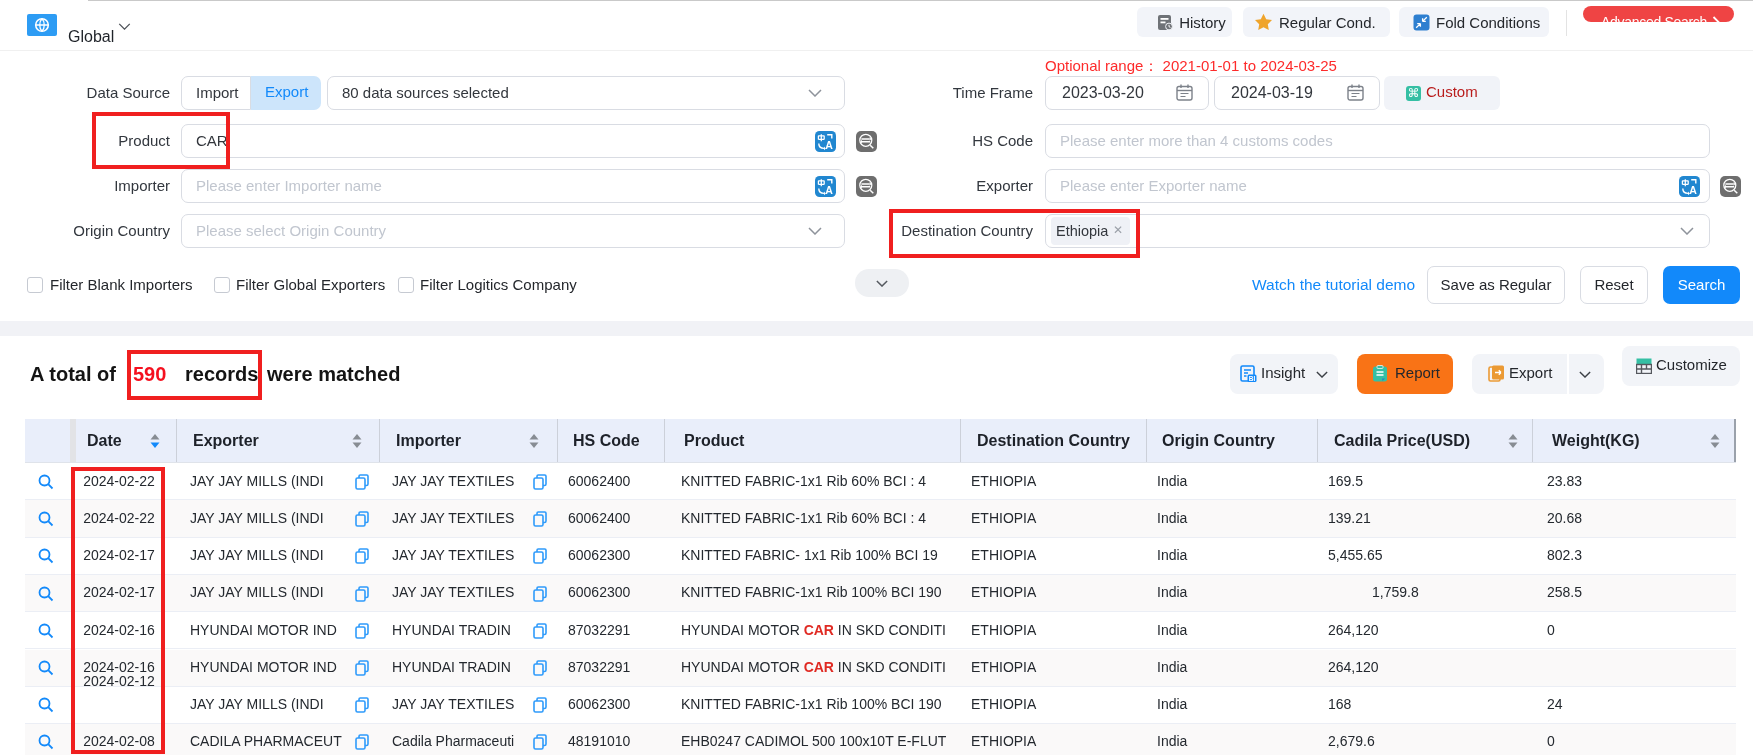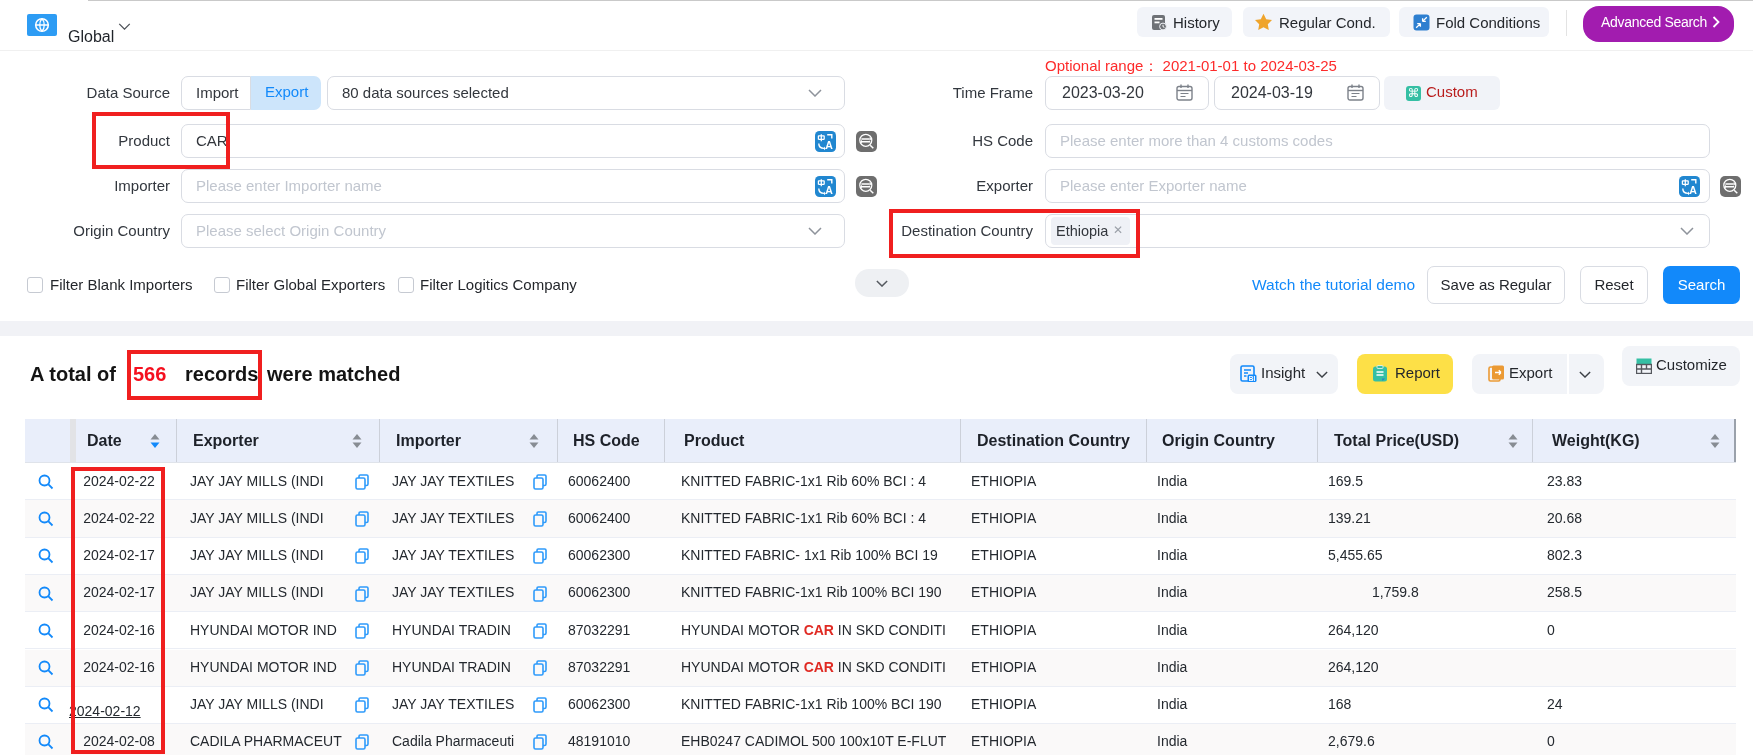--- a/index.html
+++ b/index.html
@@ -23,21 +23,21 @@
   <svg width="16" height="16" viewBox="0 0 16 16" style="position:absolute;left:7px;top:3px;">
     <circle cx="8" cy="8" r="6.3" fill="none" stroke="#fff" stroke-width="1.6"></circle>
     <path d="M2 8 L14 8 M8 1.7 C5 4.5,5 11.5,8 14.3 M8 1.7 C11 4.5,11 11.5,8 14.3" fill="none" stroke="#fff" stroke-width="1.3"></path>
   </svg>
 </div>
 <div class="abs" style="left:68px;top:16px;font-size:16px;color:#1f2329;margin-top:12px;">Global</div>
 <svg class="chev" style="left:118px;top:23px;width:13px;height:7px;" viewBox="0 0 14 8">
       <path d="M1 1 L7 7 L13 1" fill="none" stroke="#4e5359" stroke-width="1.5"></path>
     </svg>
 
-<div class="btn-grey" style="left:1137px;top:7px;width:95px;height:30px;">
+<div class="btn-grey" style="left:1137px;top:7px;width:95px;height:30px;justify-content:center;">
   <svg width="16" height="17" viewBox="0 0 16 17" style="margin-left:14px;">
     <rect x="1" y="1" width="13" height="15" rx="2" fill="#6f7277"></rect>
     <rect x="3.5" y="4" width="8" height="1.8" fill="#fff"></rect>
     <rect x="3.5" y="7.5" width="5" height="1.8" fill="#fff"></rect>
     <circle cx="12" cy="12.5" r="3.4" fill="#6f7277" stroke="#f2f4f9" stroke-width="1"></circle>
     <path d="M12 10.8 L12 12.7 L13.4 13.4" stroke="#fff" stroke-width="1" fill="none"></path>
   </svg>
   <span style="margin-left:6px;">History</span>
 </div>
 <div class="btn-grey" style="left:1243px;top:7px;width:147px;height:30px;">
@@ -48,21 +48,21 @@
 </div>
 <div class="btn-grey" style="left:1399px;top:7px;width:150px;height:30px;">
   <svg width="17" height="17" viewBox="0 0 17 17" style="margin-left:14px;">
     <rect x="0.5" y="0.5" width="16" height="16" rx="3" fill="#2e7fd0"></rect>
     <path d="M9.6 7.4 L13.8 3.2 M9.6 7.4 L9.6 4.2 M9.6 7.4 L12.8 7.4" stroke="#fff" stroke-width="1.3" fill="none"></path>
     <path d="M7.4 9.6 L3.2 13.8 M7.4 9.6 L7.4 12.8 M7.4 9.6 L4.2 9.6" stroke="#fff" stroke-width="1.3" fill="none"></path>
   </svg>
   <span style="margin-left:6px;">Fold Conditions</span>
 </div>
 <div class="abs" style="left:1566px;top:10px;width:1px;height:26px;background:#e3e3e3;"></div>
-<div class="abs" style="left:1583px;top:6px;width:151px;height:36px;background:#a21caf;border-radius:16px;">
+<div class="abs" style="left:1583px;top:6px;width:151px;height:16px;background:#ef4444;border-radius:16px;">
   <span style="position:absolute;left:18px;top:8px;font-size:14px;color:#fff;letter-spacing:-0.3px;">Advanced Search</span>
   <svg width="8" height="12" viewBox="0 0 8 12" style="position:absolute;right:14px;top:10px;">
         <path d="M1.5 1 L6.5 6 L1.5 11" stroke="#fff" stroke-width="1.8" fill="none"></path>
       </svg>
 </div>
 <div class="abs" style="left:0;top:50px;width:1753px;height:1px;background:#f0f0f0;"></div>
 
 <div class="lbl" style="left:0;top:76px;width:170px;">Data Source</div>
 <div class="abs" style="left:181px;top:76px;width:70px;height:34px;border:1px solid #d9dce3;border-radius:7px 0 0 7px;background:#fff;">
   <span style="position:absolute;left:14px;top:7px;font-size:15px;color:#33373d;">Import</span>
@@ -207,38 +207,38 @@
       </svg>
 </div>
 <div class="abs" style="left:1252px;top:276px;font-size:15.5px;color:#1289fa;">Watch the tutorial demo</div>
 <div class="abs" style="left:1427px;top:266px;width:138px;height:38px;border:1px solid #d9dce3;border-radius:7px;background:#fff;text-align:center;font-size:15px;color:#24272c;line-height:36px;">Save as Regular</div>
 <div class="abs" style="left:1580px;top:266px;width:68px;height:38px;border:1px solid #d9dce3;border-radius:7px;background:#fff;text-align:center;font-size:15px;color:#24272c;line-height:36px;">Reset</div>
 <div class="abs" style="left:1663px;top:266px;width:77px;height:38px;border-radius:7px;background:#1289fa;text-align:center;font-size:15px;color:#fff;line-height:38px;">Search</div>
 
 <div class="abs" style="left:0;top:321px;width:1753px;height:15px;background:#f1f2f6;"></div>
 
 <div class="abs" style="left:30px;top:363px;font-size:20px;font-weight:bold;color:#141414;">A total of</div>
-<div class="abs" style="left:133px;top:363px;font-size:20px;font-weight:bold;color:#f5101f;">566</div>
+<div class="abs" style="left:133px;top:363px;font-size:20px;font-weight:bold;color:#f5101f;">590</div>
 <div class="abs" style="left:185px;top:363px;font-size:20px;font-weight:bold;color:#141414;">records</div>
 <div class="abs" style="left:267px;top:363px;font-size:20px;font-weight:bold;color:#141414;">were matched</div>
 <div class="redrect" style="left:127px;top:350px;width:135px;height:50px;"></div>
 
 <div class="abs" style="left:1230px;top:354px;width:108px;height:40px;background:#f2f4f8;border-radius:8px;">
   <svg width="17" height="18" viewBox="0 0 17 18" style="position:absolute;left:10px;top:11px;">
     <rect x="1" y="1" width="13" height="15" rx="1.5" fill="none" stroke="#1289fa" stroke-width="1.6"></rect>
     <path d="M4 5 L11 5 M4 8 L8 8 M4 11 L6.5 11" stroke="#1289fa" stroke-width="1.4"></path>
     <rect x="7.5" y="9.5" width="9" height="7.5" rx="1.5" fill="#1289fa"></rect>
     <text x="8.7" y="16" font-size="6.5" font-weight="bold" fill="#fff" font-family="Liberation Sans">BI</text>
   </svg>
   <span style="position:absolute;left:31px;top:10px;font-size:15px;color:#24272c;">Insight</span>
   <svg class="chev" style="left:86px;top:17px;width:12px;height:7px;" viewBox="0 0 14 8">
         <path d="M1 1 L7 7 L13 1" fill="none" stroke="#3c4046" stroke-width="1.6"></path>
       </svg>
 </div>
-<div class="abs" style="left:1357px;top:354px;width:96px;height:40px;background:#fde047;border-radius:8px;">
+<div class="abs" style="left:1357px;top:354px;width:96px;height:40px;background:#f97316;border-radius:8px;">
   <svg width="16" height="17" viewBox="0 0 16 17" style="position:absolute;left:15px;top:11px;">
     <rect x="1" y="1.5" width="14" height="15" rx="2.5" fill="#35bfa4"></rect>
     <rect x="5" y="0.5" width="6" height="3" rx="1" fill="#35bfa4" stroke="#f2f4f8" stroke-width="0.8"></rect>
     <path d="M4.5 7 L11.5 7 M4.5 10 L11.5 10" stroke="#fff" stroke-width="1.5"></path>
     <path d="M10 13.5 L13 13.5 L10.5 16 Z" fill="#2f80c3"></path>
   </svg>
   <span style="position:absolute;left:38px;top:10px;font-size:15px;color:#24272c;">Report</span>
 </div>
 <div class="abs" style="left:1472px;top:354px;width:132px;height:40px;background:#f2f4f8;border-radius:8px;">
   <svg width="17" height="17" viewBox="0 0 17 17" style="position:absolute;left:16px;top:11px;">
@@ -274,21 +274,21 @@
 <div class="abs" style="left:1317px;top:419px;width:1px;height:44px;background:#ccd0d9;"></div>
 <div class="abs" style="left:1532px;top:419px;width:1px;height:44px;background:#ccd0d9;"></div>
 <div class="abs" style="left:25px;top:462px;width:1711px;height:1px;background:#dfe3ea;"></div>
 <div style="position:absolute;top:419px;height:44px;line-height:44px;font-size:16px;font-weight:bold;color:#1d2129;left:87px;">Date</div>
 <div style="position:absolute;top:419px;height:44px;line-height:44px;font-size:16px;font-weight:bold;color:#1d2129;left:193px;">Exporter</div>
 <div style="position:absolute;top:419px;height:44px;line-height:44px;font-size:16px;font-weight:bold;color:#1d2129;left:396px;">Importer</div>
 <div style="position:absolute;top:419px;height:44px;line-height:44px;font-size:16px;font-weight:bold;color:#1d2129;left:573px;">HS Code</div>
 <div style="position:absolute;top:419px;height:44px;line-height:44px;font-size:16px;font-weight:bold;color:#1d2129;left:684px;">Product</div>
 <div style="position:absolute;top:419px;height:44px;line-height:44px;font-size:16px;font-weight:bold;color:#1d2129;left:977px;">Destination Country</div>
 <div style="position:absolute;top:419px;height:44px;line-height:44px;font-size:16px;font-weight:bold;color:#1d2129;left:1162px;">Origin Country</div>
-<div style="position:absolute;top:419px;height:44px;line-height:44px;font-size:16px;font-weight:bold;color:#1d2129;left:1334px;">Total Price(USD)</div>
+<div style="position:absolute;top:419px;height:44px;line-height:44px;font-size:16px;font-weight:bold;color:#1d2129;left:1334px;">Cadila Price(USD)</div>
 <div style="position:absolute;top:419px;height:44px;line-height:44px;font-size:16px;font-weight:bold;color:#1d2129;left:1552px;">Weight(KG)</div>
 <svg class="abs" style="left:150px;top:434px;" width="10" height="14" viewBox="0 0 10 14">
       <path d="M5 0 L9.5 5.5 L0.5 5.5 Z" fill="#878c93"></path>
       <path d="M5 14 L9.5 8.5 L0.5 8.5 Z" fill="#1289fa"></path>
     </svg>
 <svg class="abs" style="left:352px;top:434px;" width="10" height="14" viewBox="0 0 10 14">
       <path d="M5 0 L9.5 5.5 L0.5 5.5 Z" fill="#878c93"></path>
       <path d="M5 14 L9.5 8.5 L0.5 8.5 Z" fill="#878c93"></path>
     </svg>
 <svg class="abs" style="left:529px;top:434px;" width="10" height="14" viewBox="0 0 10 14">
@@ -432,21 +432,21 @@
 <div style="position:absolute;top:648.75px;height:37px;line-height:37px;font-size:14px;color:#24292f;left:568px;">87032291</div>
 <div style="position:absolute;top:648.75px;height:37px;line-height:37px;font-size:14px;color:#24292f;left:681px;">HYUNDAI MOTOR <b style="color:#e02a23">CAR</b> IN SKD CONDITI</div>
 <div style="position:absolute;top:648.75px;height:37px;line-height:37px;font-size:14px;color:#24292f;left:971px;">ETHIOPIA</div>
 <div style="position:absolute;top:648.75px;height:37px;line-height:37px;font-size:14px;color:#24292f;left:1157px;">India</div>
 <div style="position:absolute;top:648.75px;height:37px;line-height:37px;font-size:14px;color:#24292f;left:1328px;">264,120</div>
 <div class="abs" style="left:25px;top:686.8px;width:1711px;height:37.3px;background:#fff;border-bottom:1px solid #ebeef5;"></div>
 <svg class="abs" style="left:38px;top:696.9px;" width="16" height="16" viewBox="0 0 16 16">
       <circle cx="6.5" cy="6.5" r="5" fill="none" stroke="#1289fa" stroke-width="1.8"></circle>
       <path d="M10.2 10.2 L14.5 14.5" stroke="#1289fa" stroke-width="1.8"></path>
     </svg>
-<div style="position:absolute;top:693px;height:37px;line-height:37px;font-size:14px;color:#24292f;left:69px;width:100px;text-align:left;text-decoration:underline;">2024-02-12</div>
+<div style="position:absolute;top:663px;height:37px;line-height:37px;font-size:14px;color:#24292f;left:69px;width:100px;text-align:center;">2024-02-12</div>
 <div style="position:absolute;top:685.9px;height:37px;line-height:37px;font-size:14px;color:#24292f;left:190px;">JAY JAY MILLS (INDI</div>
 <svg class="abs" style="left:355px;top:696.9px;" width="14" height="16" viewBox="0 0 14 16">
       <rect x="1" y="4" width="9" height="11" rx="1.5" fill="none" stroke="#2f9bfb" stroke-width="1.6"></rect>
       <path d="M4 4 L4 2.2 Q4 1 5.2 1 L11.8 1 Q13 1 13 2.2 L13 10 Q13 11.5 11.5 11.5 L10 11.5" fill="none" stroke="#2f9bfb" stroke-width="1.6"></path>
     </svg>
 <div style="position:absolute;top:685.9px;height:37px;line-height:37px;font-size:14px;color:#24292f;left:392px;">JAY JAY TEXTILES</div>
 <svg class="abs" style="left:533px;top:696.9px;" width="14" height="16" viewBox="0 0 14 16">
       <rect x="1" y="4" width="9" height="11" rx="1.5" fill="none" stroke="#2f9bfb" stroke-width="1.6"></rect>
       <path d="M4 4 L4 2.2 Q4 1 5.2 1 L11.8 1 Q13 1 13 2.2 L13 10 Q13 11.5 11.5 11.5 L10 11.5" fill="none" stroke="#2f9bfb" stroke-width="1.6"></path>
     </svg>

